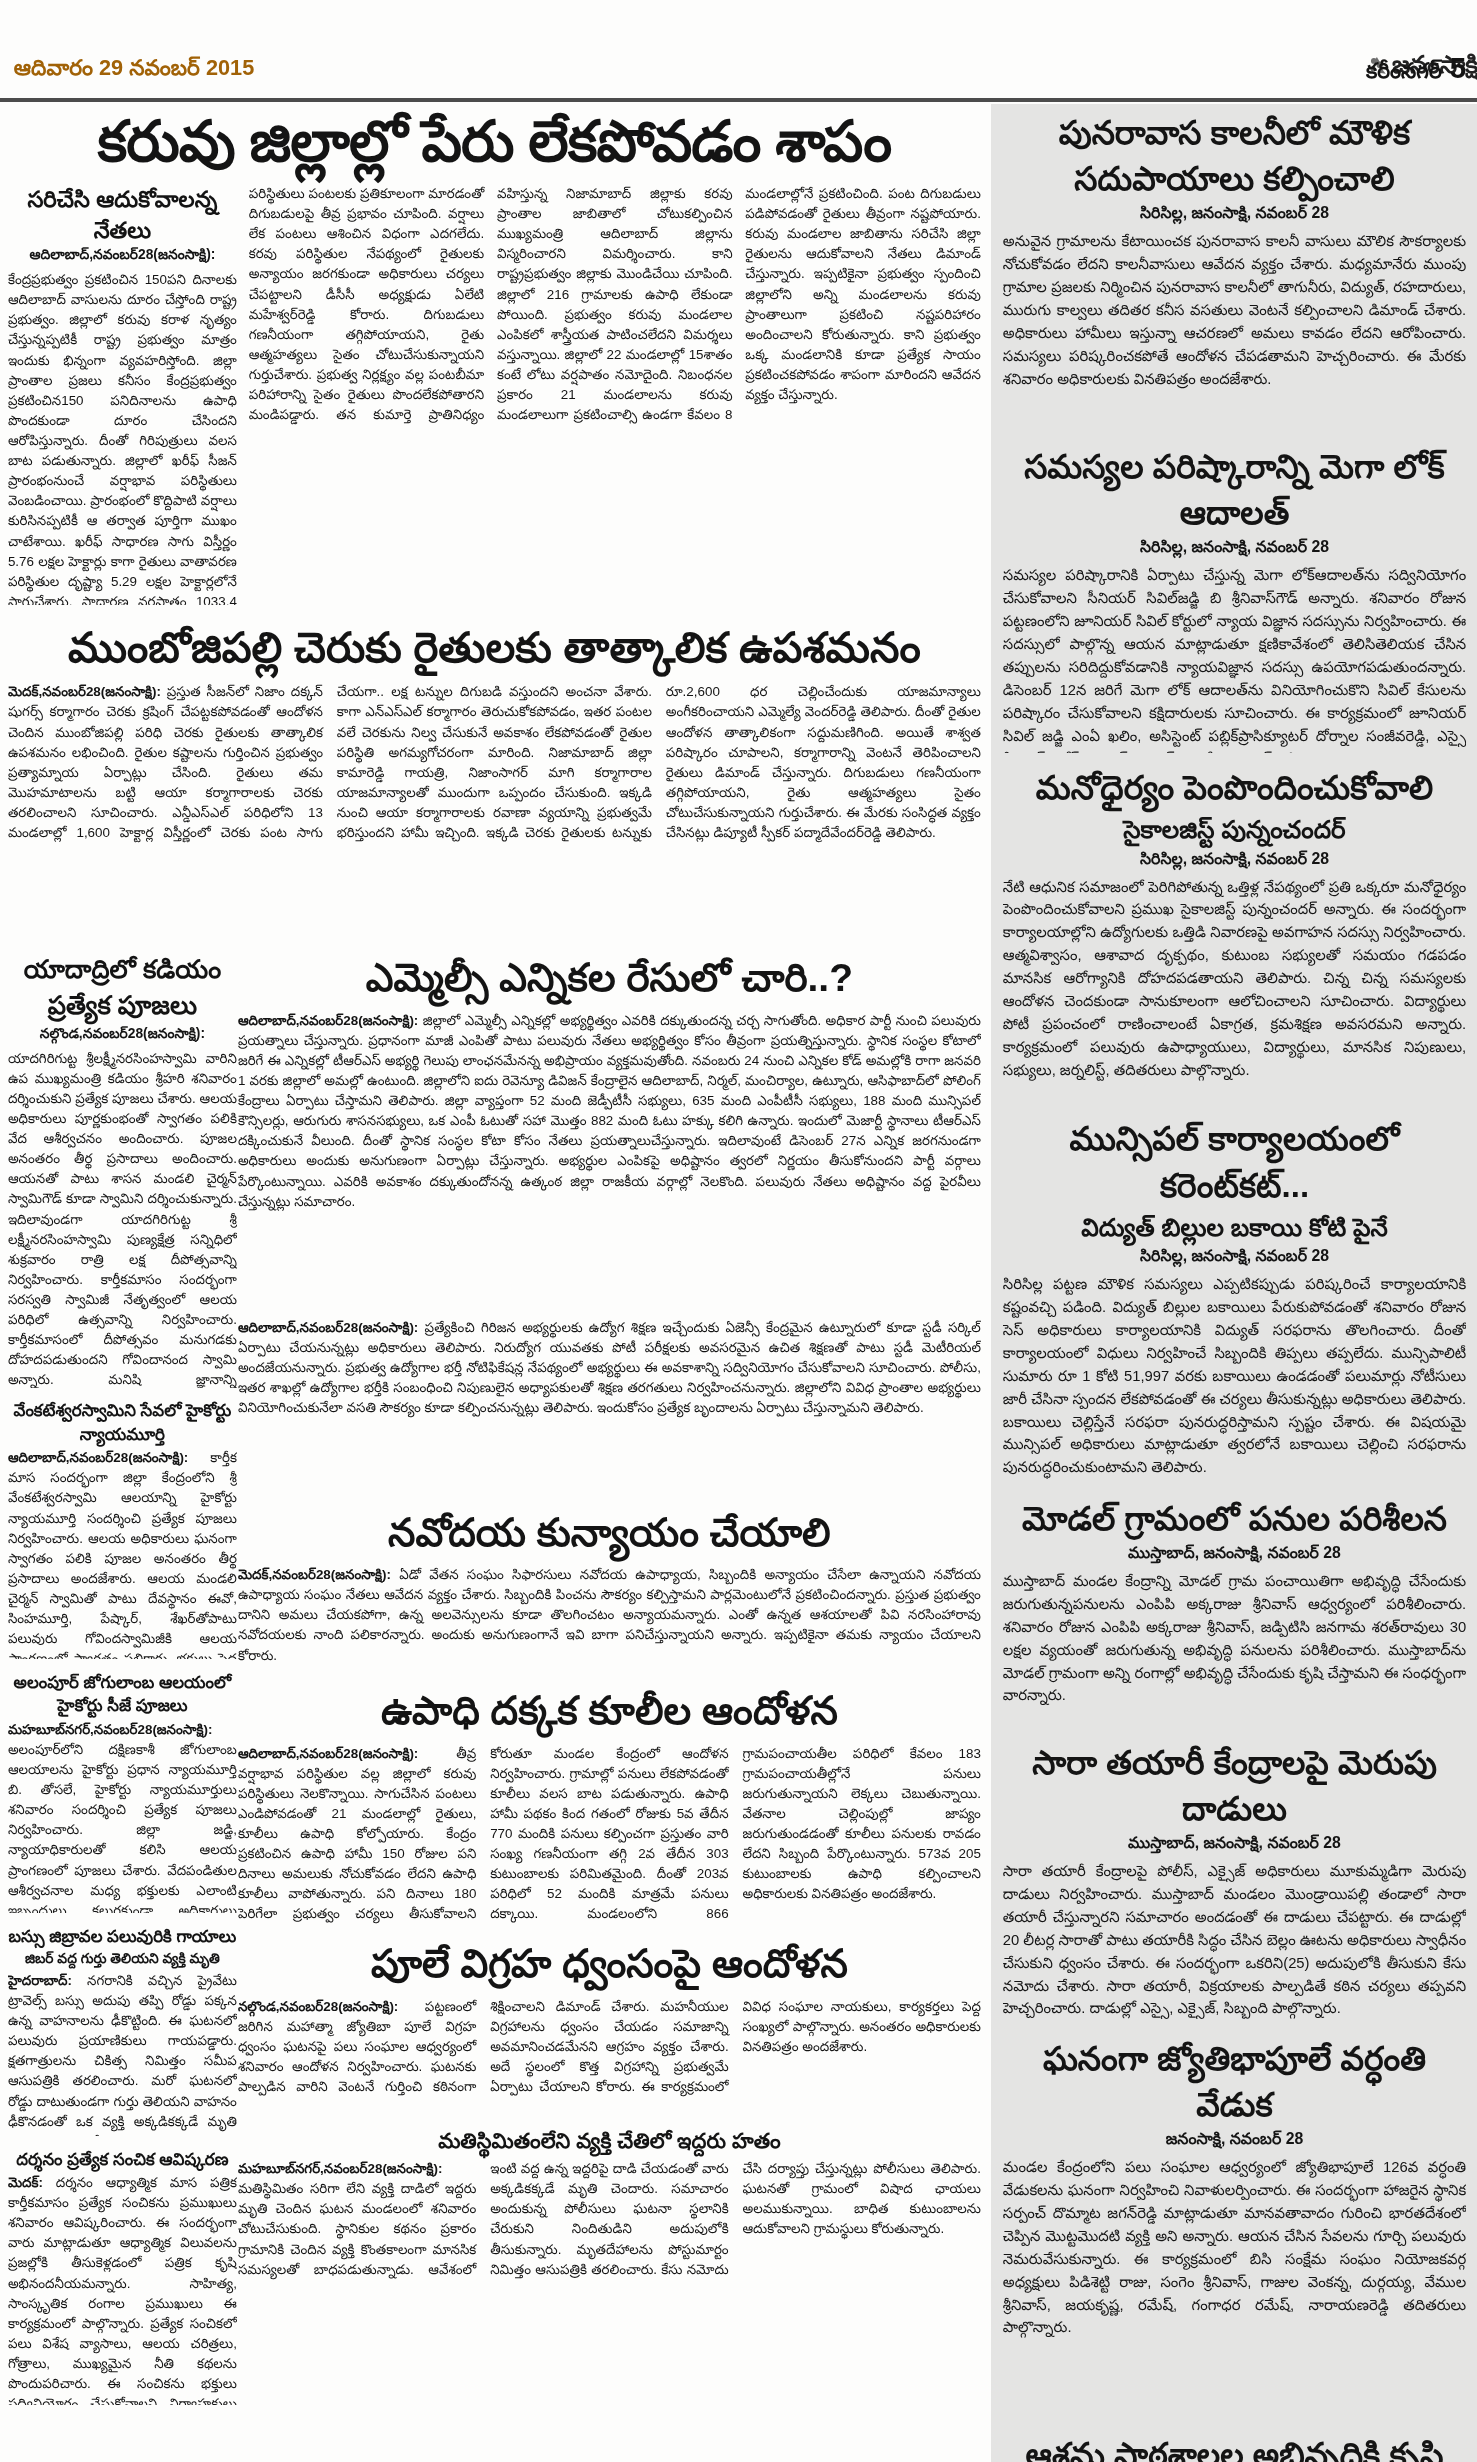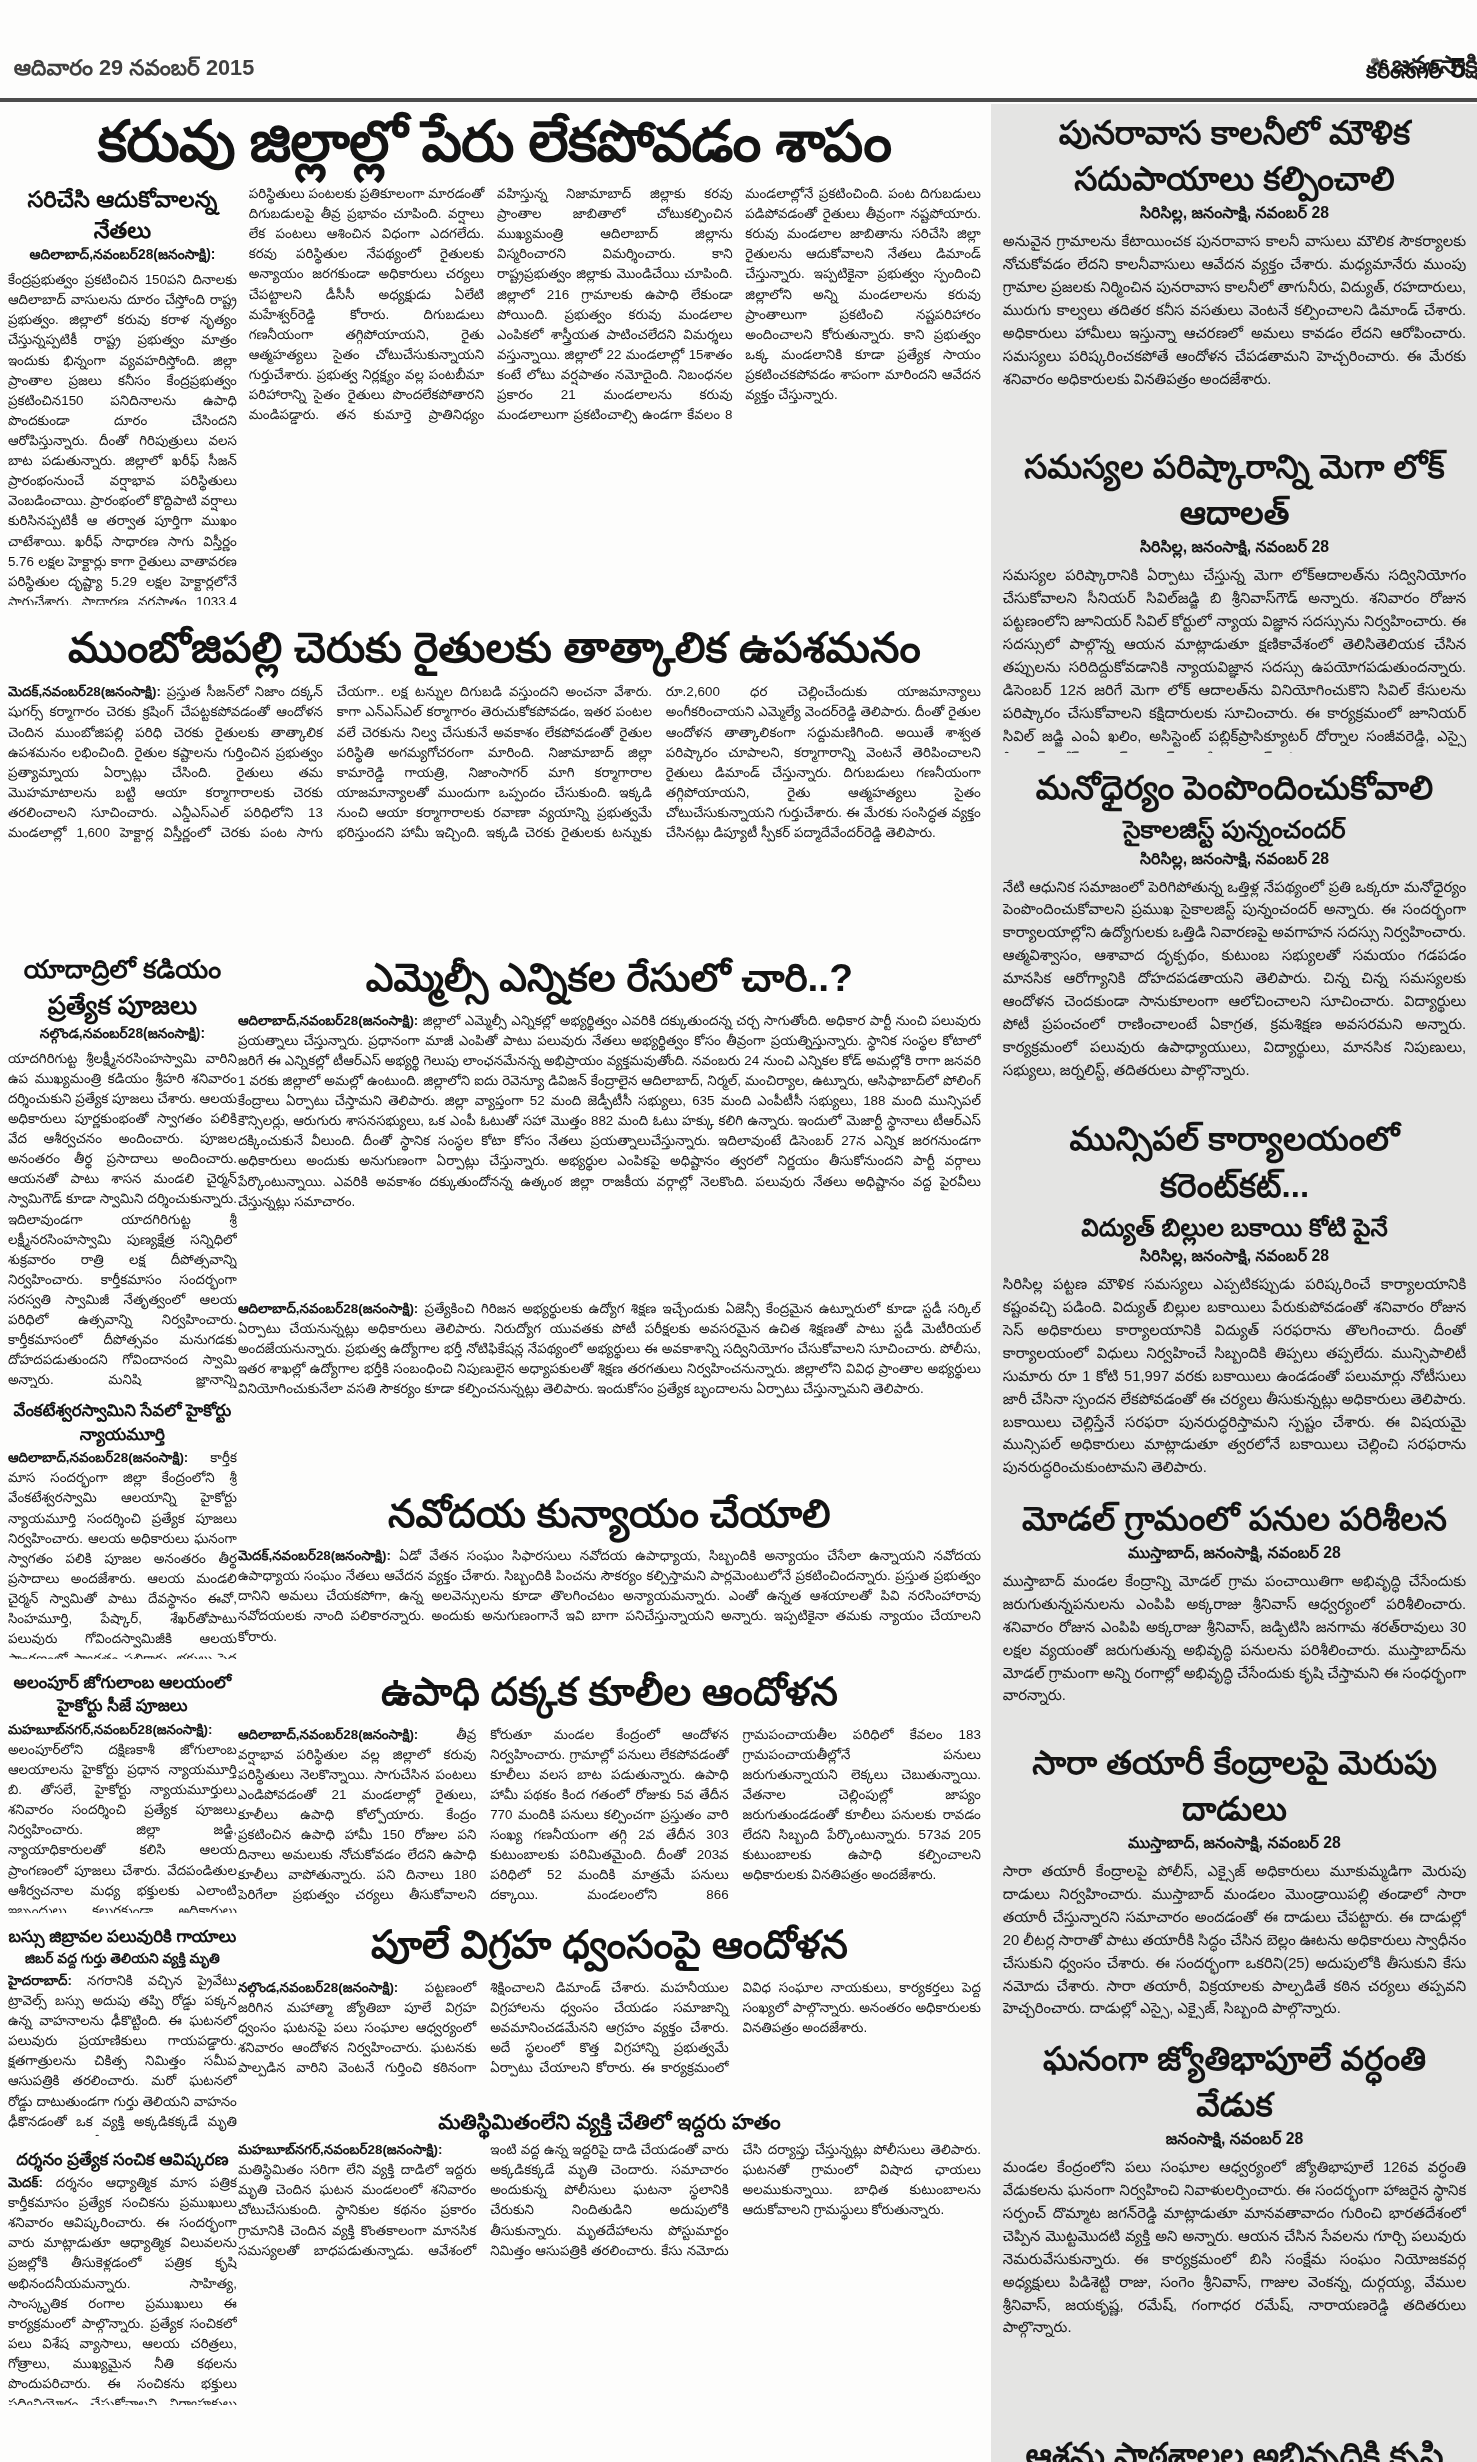--- a/index.html
+++ b/index.html
@@ -1,20 +1,20 @@
 <!DOCTYPE html>
 <html><head>
 <meta charset="utf-8">
 <style>
   html,body{margin:0;padding:0;background:#888;}
   .page{position:relative;width:1478px;height:2463px;background:#fdfdfc;margin:0 auto;
         font-family:"Liberation Sans", sans-serif;color:#141414;overflow:hidden;}
   
   .masthead{position:absolute;top:0;left:0;width:100%;height:99px;background:#fdfdfc;}
-  .m-date{position:absolute;left:13.8px;top:55px;font-size:21.7px;font-weight:bold;color:#404040;}
+  .m-date{position:absolute;left:13.8px;top:55px;font-size:21.7px;font-weight:bold;color:#a16207;}
   .m-logo{position:absolute;left:0;right:0;top:51px;text-align:right;font-size:24.6px;font-weight:bold;color:#222;}
   .m-logo .licon{display:inline-block;vertical-align:-3.9px;margin-right:3.9px;}
   .m-page{position:absolute;right:11.8px;top:51px;font-size:21.7px;font-weight:bold;}
   .m-page .num{font-size:29.6px;margin-left:7.9px;}
   .rule{position:absolute;top:98px;left:0;width:100%;height:3.9px;background:#4c4c4c;}
   
   .body{font-size:13.4px;line-height:1.5;text-align:justify;overflow:hidden;margin:0;}
   .body b{font-weight:bold;}
   .dl-c{font-weight:bold;text-align:center;font-size:13.8px;margin:2px 0 3.9px;}
   
@@ -31,21 +31,21 @@
   .low-left{width:229px;flex:0 0 229px;}
   .low-mid{flex:1;min-width:0;}
   .h-col{font-size:25.6px;font-weight:bold;text-align:center;line-height:1.4;margin:9.9px 0 2px;}
   .h-sub{font-size:16.7px;font-weight:bold;text-align:center;line-height:1.4;margin:11.8px 0 2px;}
   .h-sub2{font-size:13.8px;font-weight:bold;text-align:center;line-height:1.3;margin:0 0 3px;}
   .h-mid{font-size:39px;font-weight:bold;text-align:center;line-height:1.35;margin:9.9px 0 5.9px;}
   .h-mid-s{font-size:21px;font-weight:bold;text-align:center;line-height:1.35;margin:9.9px 0 3.9px;}
   .cols3{column-count:3;column-gap:13.8px;}
   
   .hL1{height:339px;} .hL2{height:211px;} .hL3{height:193px;} .hL4{height:165px;} .hL5{height:232px;}
-  .hM1{height:288px;} .hM2{height:179px;} .hM3{height:110px;} .hM4{height:185px;} .hM5{height:120px;} .hM6{height:165px;}
+  .hM1{height:288px;} .hM2{height:179px;margin-top:19px;} .hM3{height:110px;} .hM4{height:185px;} .hM5{height:120px;} .hM6{height:165px;}
   
   .rail{position:absolute;left:991px;top:104px;width:487px;height:2358px;background:#e4e4e3;
         padding:3.9px 11.8px;box-sizing:border-box;overflow:hidden;}
   .rail .rh{font-size:33px;font-weight:bold;text-align:center;line-height:1.4;margin:11.8px 0 2px;}
   .rail .rh-s{font-size:24.6px;font-weight:bold;text-align:center;line-height:1.4;margin:2px 0 2px;}
   .rail .rdl{font-weight:bold;text-align:center;font-size:15.8px;margin:2px 0 3.9px;}
   .rail .rbody{font-size:14.8px;line-height:1.55;text-align:justify;overflow:hidden;margin:0;}
   .hR1{height:202px;} .hR2{height:189px;} .hR3{height:229px;} .hR4{height:211px;}
   .hR5{height:158px;} .hR6{height:164px;} .hR7{height:264px;} .hR8{height:160px;}
 </style>

